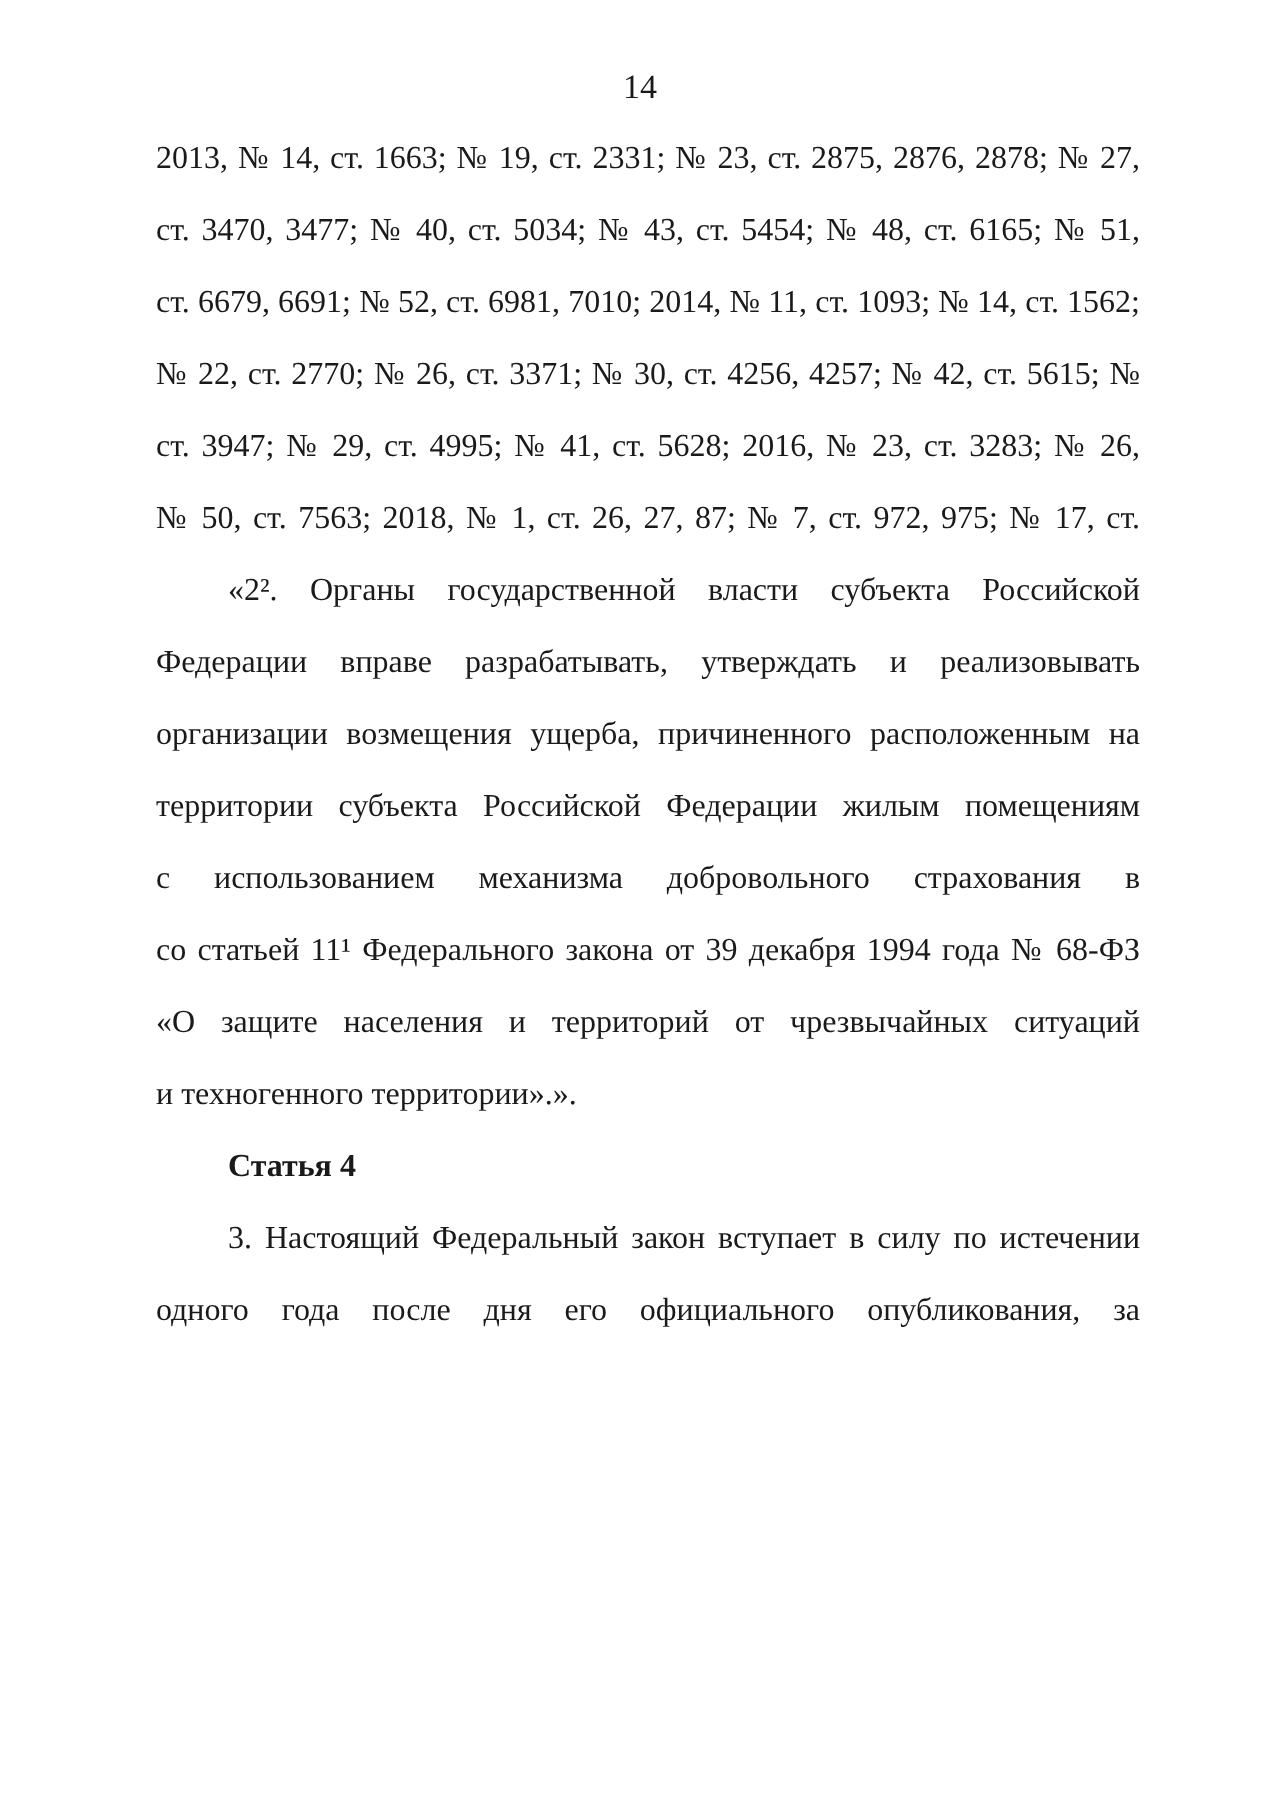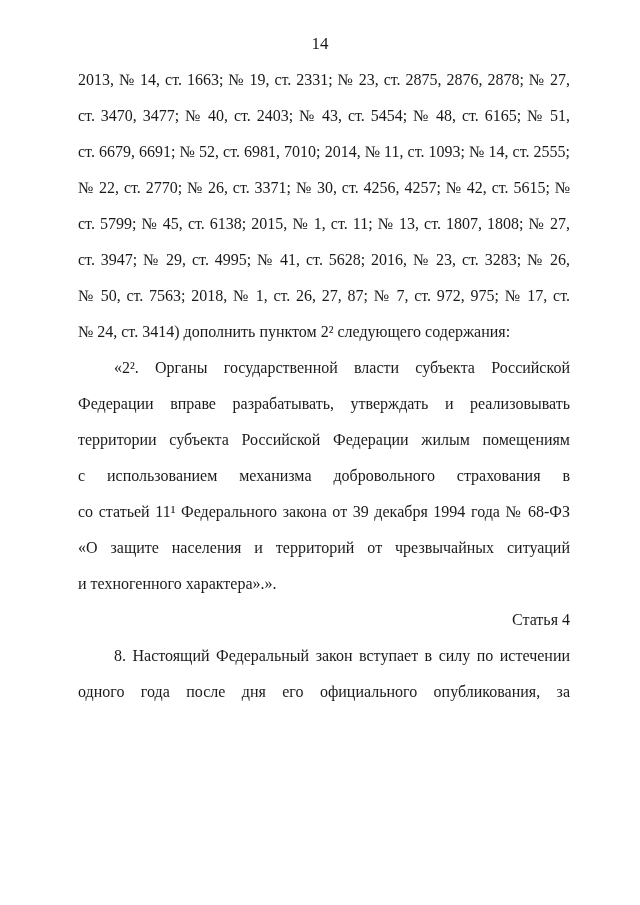--- a/index.html
+++ b/index.html
@@ -42,42 +42,40 @@
   .line.j {
     text-align: justify;
     text-align-last: justify;
     text-justify: inter-word;
     font-family: Liberation Serif, serif;
   }
   .line.ind {
     text-indent: 36px;
   }
   .line.bold {
-    font-weight: normal;
-    text-align: right;
+    font-weight: bold;
   }
 </style>
 </head>
 <body>
 
 <div class="page">
   <div class="pageno">14</div>
   <div class="content">
     <div class="line j">2013, № 14, ст. 1663; № 19, ст. 2331; № 23, ст. 2875, 2876, 2878; № 27,</div>
-    <div class="line j">ст. 3470, 3477; № 40, ст. 2403; № 43, ст. 5454; № 48, ст. 6165; № 51,</div>
-    <div class="line j">ст. 6679, 6691; № 52, ст. 6981, 7010; 2014, № 11, ст. 1093; № 14, ст. 2555;</div>
+    <div class="line j">ст. 3470, 3477; № 40, ст. 5034; № 43, ст. 5454; № 48, ст. 6165; № 51,</div>
+    <div class="line j">ст. 6679, 6691; № 52, ст. 6981, 7010; 2014, № 11, ст. 1093; № 14, ст. 1562;</div>
     <div class="line j">№ 22, ст. 2770; № 26, ст. 3371; № 30, ст. 4256, 4257; № 42, ст. 5615; № 43,</div>
-    <div class="line j">ст. 5799; № 45, ст. 6138; 2015, № 1, ст. 11; № 13, ст. 1807, 1808; № 27,</div>
     <div class="line j">ст. 3947; № 29, ст. 4995; № 41, ст. 5628; 2016, № 23, ст. 3283; № 26,</div>
     <div class="line j">№ 50, ст. 7563; 2018, № 1, ст. 26, 27, 87; № 7, ст. 972, 975; № 17, ст. 2425;</div>
-    <div class="line">№ 24, ст. 3414) дополнить пунктом 2² следующего содержания:</div>
     <div class="line j ind">«2². Органы государственной власти субъекта Российской</div>
     <div class="line j">Федерации вправе разрабатывать, утверждать и реализовывать программу</div>
+    <div class="line j">организации возмещения ущерба, причиненного расположенным на</div>
     <div class="line j">территории субъекта Российской Федерации жилым помещениям граждан,</div>
     <div class="line j">с использованием механизма добровольного страхования в соответствии</div>
     <div class="line j">со статьей 11¹ Федерального закона от 39 декабря 1994 года № 68-ФЗ</div>
     <div class="line j">«О защите населения и территорий от чрезвычайных ситуаций природного</div>
-    <div class="line">и техногенного характера».».</div>
+    <div class="line">и техногенного территории».».</div>
     <div class="line ind bold">Статья 4</div>
-    <div class="line j ind">8. Настоящий Федеральный закон вступает в силу по истечении</div>
+    <div class="line j ind">3. Настоящий Федеральный закон вступает в силу по истечении</div>
     <div class="line j">одного года после дня его официального опубликования, за исключением</div>
   </div>
 </div>
 
 </body></html>

